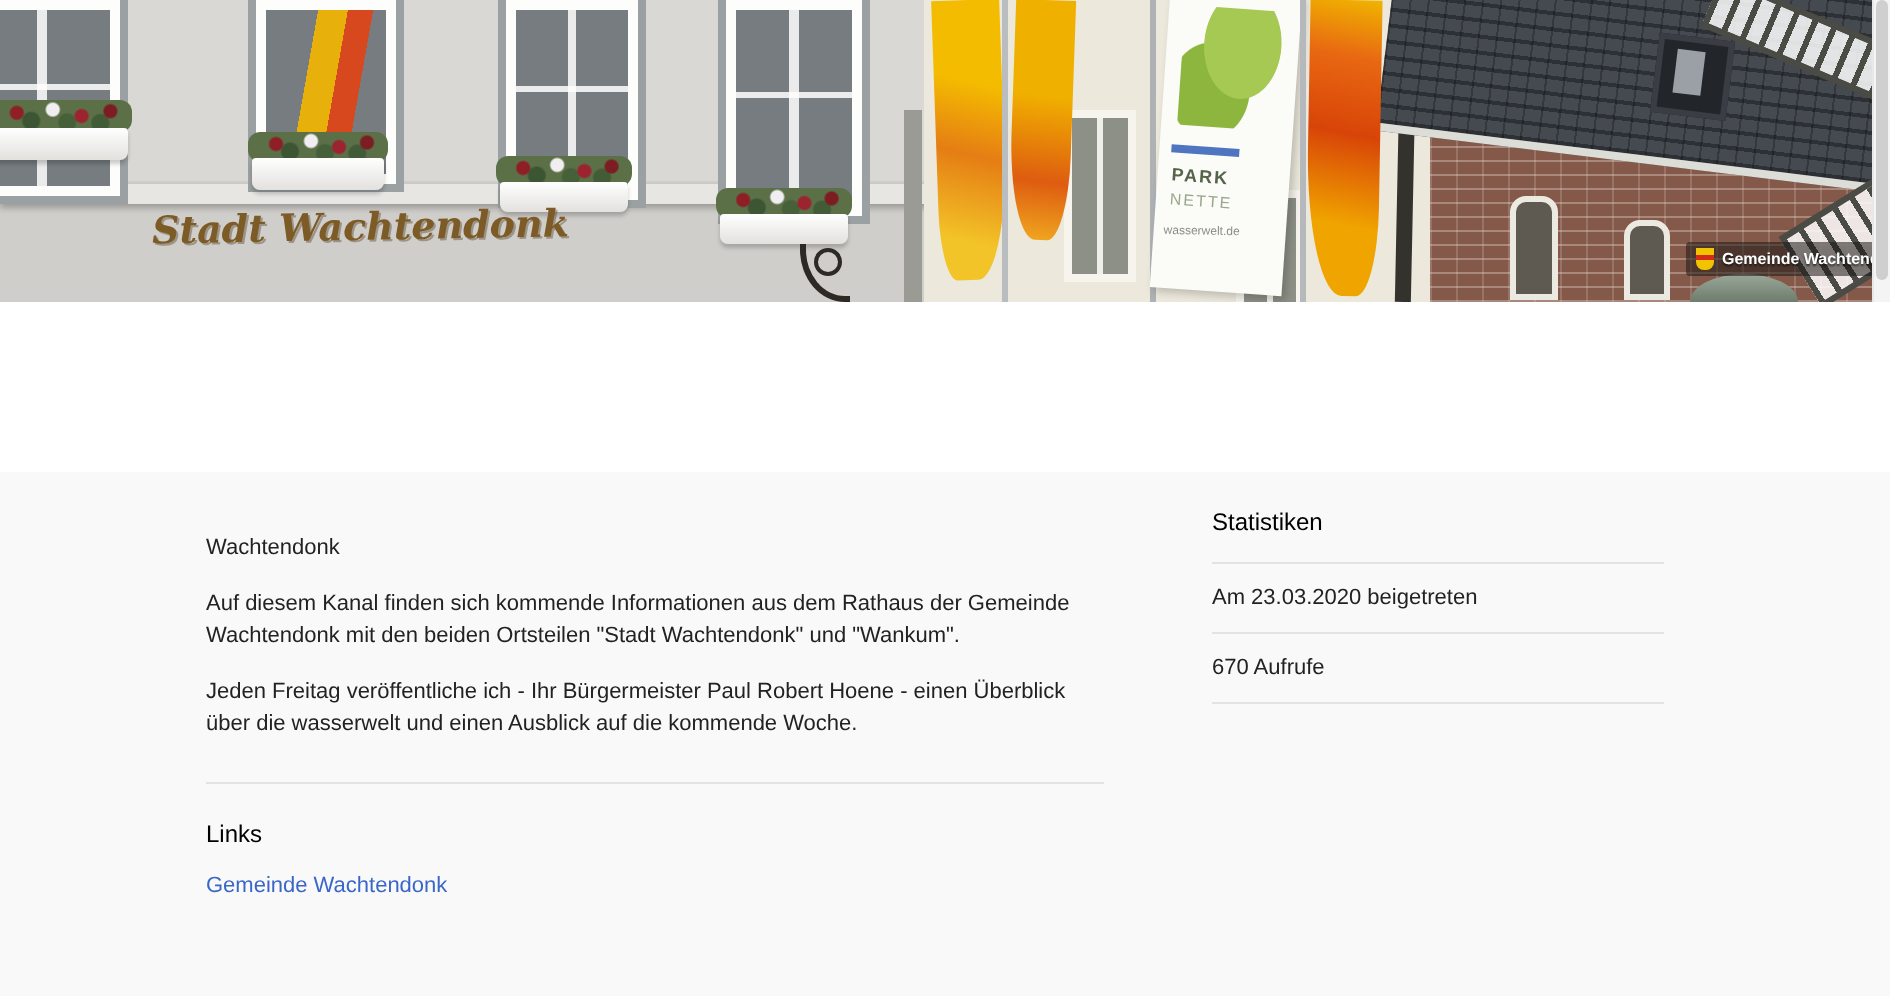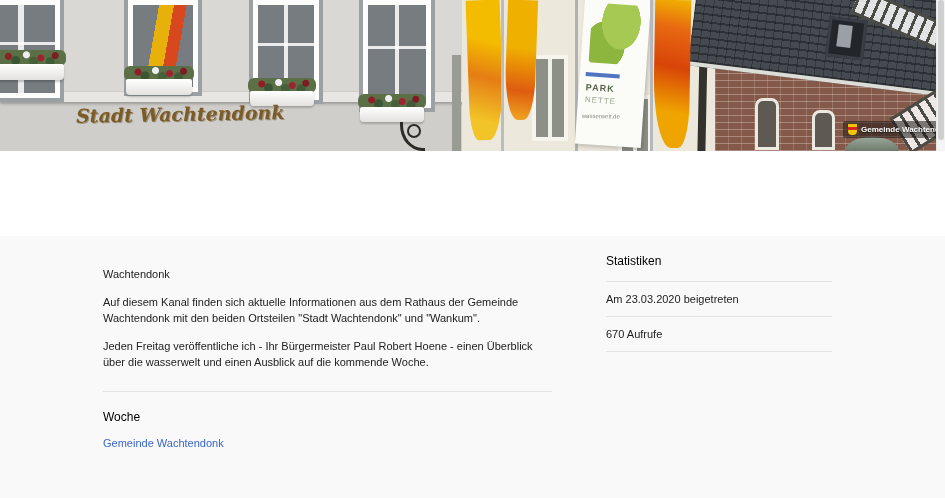--- a/index.html
+++ b/index.html
@@ -216,26 +216,26 @@
         </svg>
       </div>
     </div>
   </div>
 
   <div class="content">
 
     <div class="col-left">
       <div class="desc">
         <p class="sec-title">Wachtendonk</p>
-        <p>Auf diesem Kanal finden sich aktuelle Informationen aus dem Rathaus der Gemeinde Wachtendonk mit den beiden Ortsteilen "Stadt Wachtendonk" und "Wankum".</p>
+        <p>Auf diesem Kanal finden sich kommende Informationen aus dem Rathaus der Gemeinde Wachtendonk mit den beiden Ortsteilen "Stadt Wachtendonk" und "Wankum".</p>
         <p>Jeden Freitag veröffentliche ich - Ihr Bürgermeister Paul Robert Hoene - einen Überblick über die wasserwelt und einen Ausblick auf die kommende Woche.</p>
       </div>
       <hr class="rule l1">
       <div>
-        <p class="sec-title">Woche</p>
+        <p class="sec-title">Links</p>
         <a class="chan-link">Gemeinde Wachtendonk</a>
       </div>
 
     </div>
 
     <div class="col-right">
       <p class="sec-title">Statistiken</p>
       <hr class="rule s">
       <div class="stat-item">Am 23.03.2020 beigetreten</div>
       <hr class="rule s">

